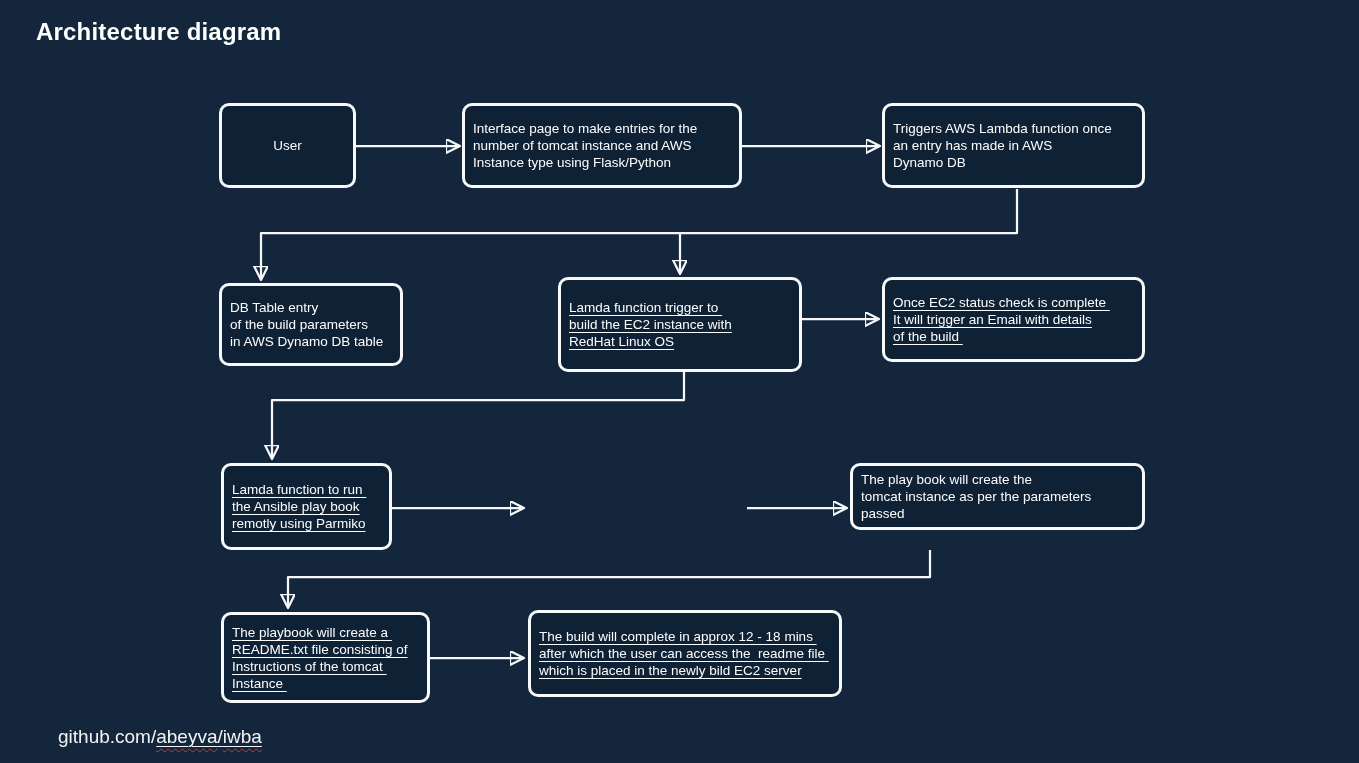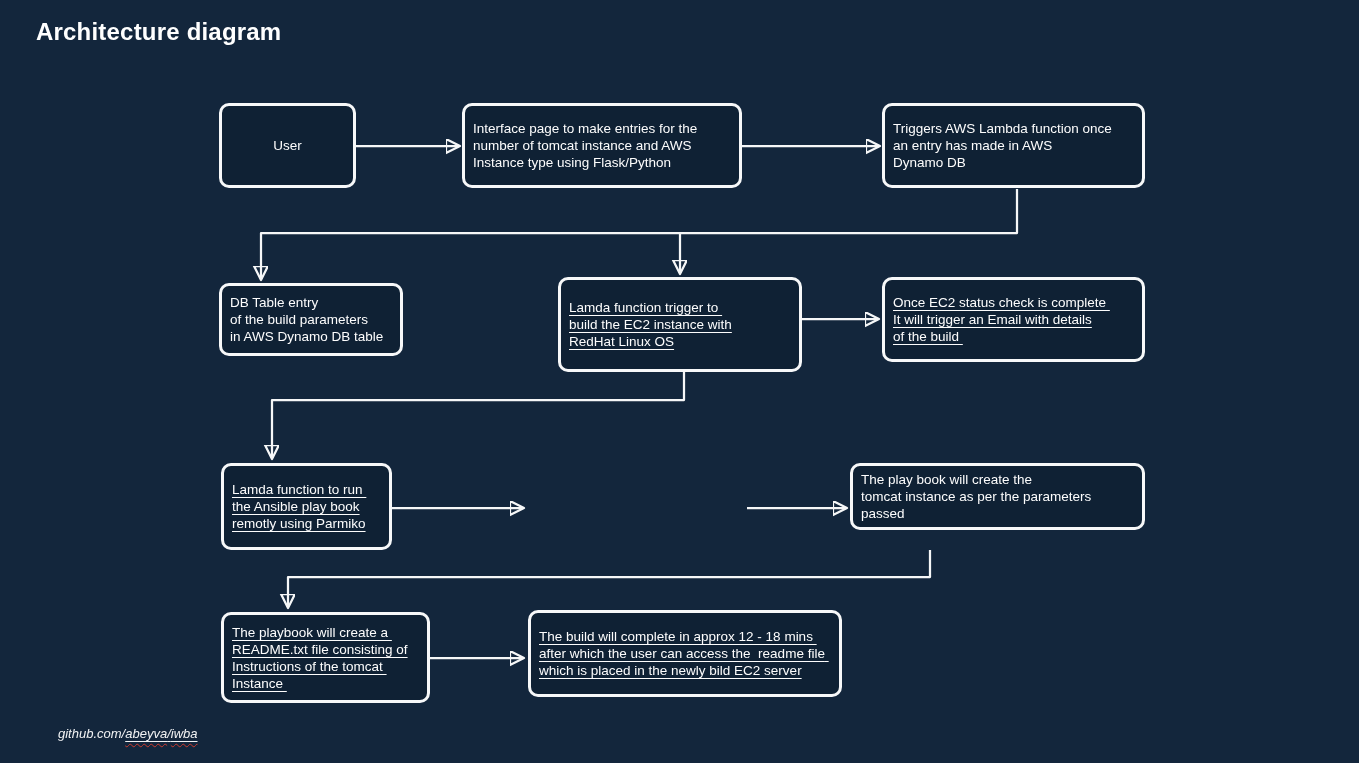--- a/index.html
+++ b/index.html
@@ -31,21 +31,21 @@
     white-space:pre-wrap;
   }
   .node.center{justify-content:center;text-align:left;padding:26px;}
   .node.u .node-text{
     text-decoration:underline;
     text-decoration-thickness:1px;
     text-underline-offset:3px;
   }
   .footer{
     position:absolute;left:58px;top:726px;
-    color:#f2f3f4;font-size:13px;font-style:italic;
+    color:#f2f3f4;font-size:19px;
   }
   .footer .ul{text-decoration:underline;text-underline-offset:3px;text-decoration-thickness:1px;}
   .footer .squiggle{
     text-decoration:underline wavy #cc3a2e;
     text-decoration-thickness:1px;
     text-underline-offset:5px;
   }
 </style>
 </head>
 <body>
@@ -81,21 +81,21 @@
 number of tomcat instance and AWS
 Instance type using Flask/Python</span>
   </div>
 
   <div class="node" style="left:882px;top:103px;width:263px;height:85px">
     <span class="node-text">Triggers AWS Lambda function once
 an entry has made in AWS
 Dynamo DB</span>
   </div>
 
-  <div class="node" style="left:219px;top:283px;width:184px;height:73px">
+  <div class="node" style="left:219px;top:283px;width:184px;height:83px">
     <span class="node-text">DB Table entry
 of the build parameters
 in AWS Dynamo DB table</span>
   </div>
 
   <div class="node u" style="left:558px;top:277px;width:244px;height:95px">
     <span class="node-text">Lamda function trigger to 
 build the EC2 instance with
 RedHat Linux OS</span>
   </div>

